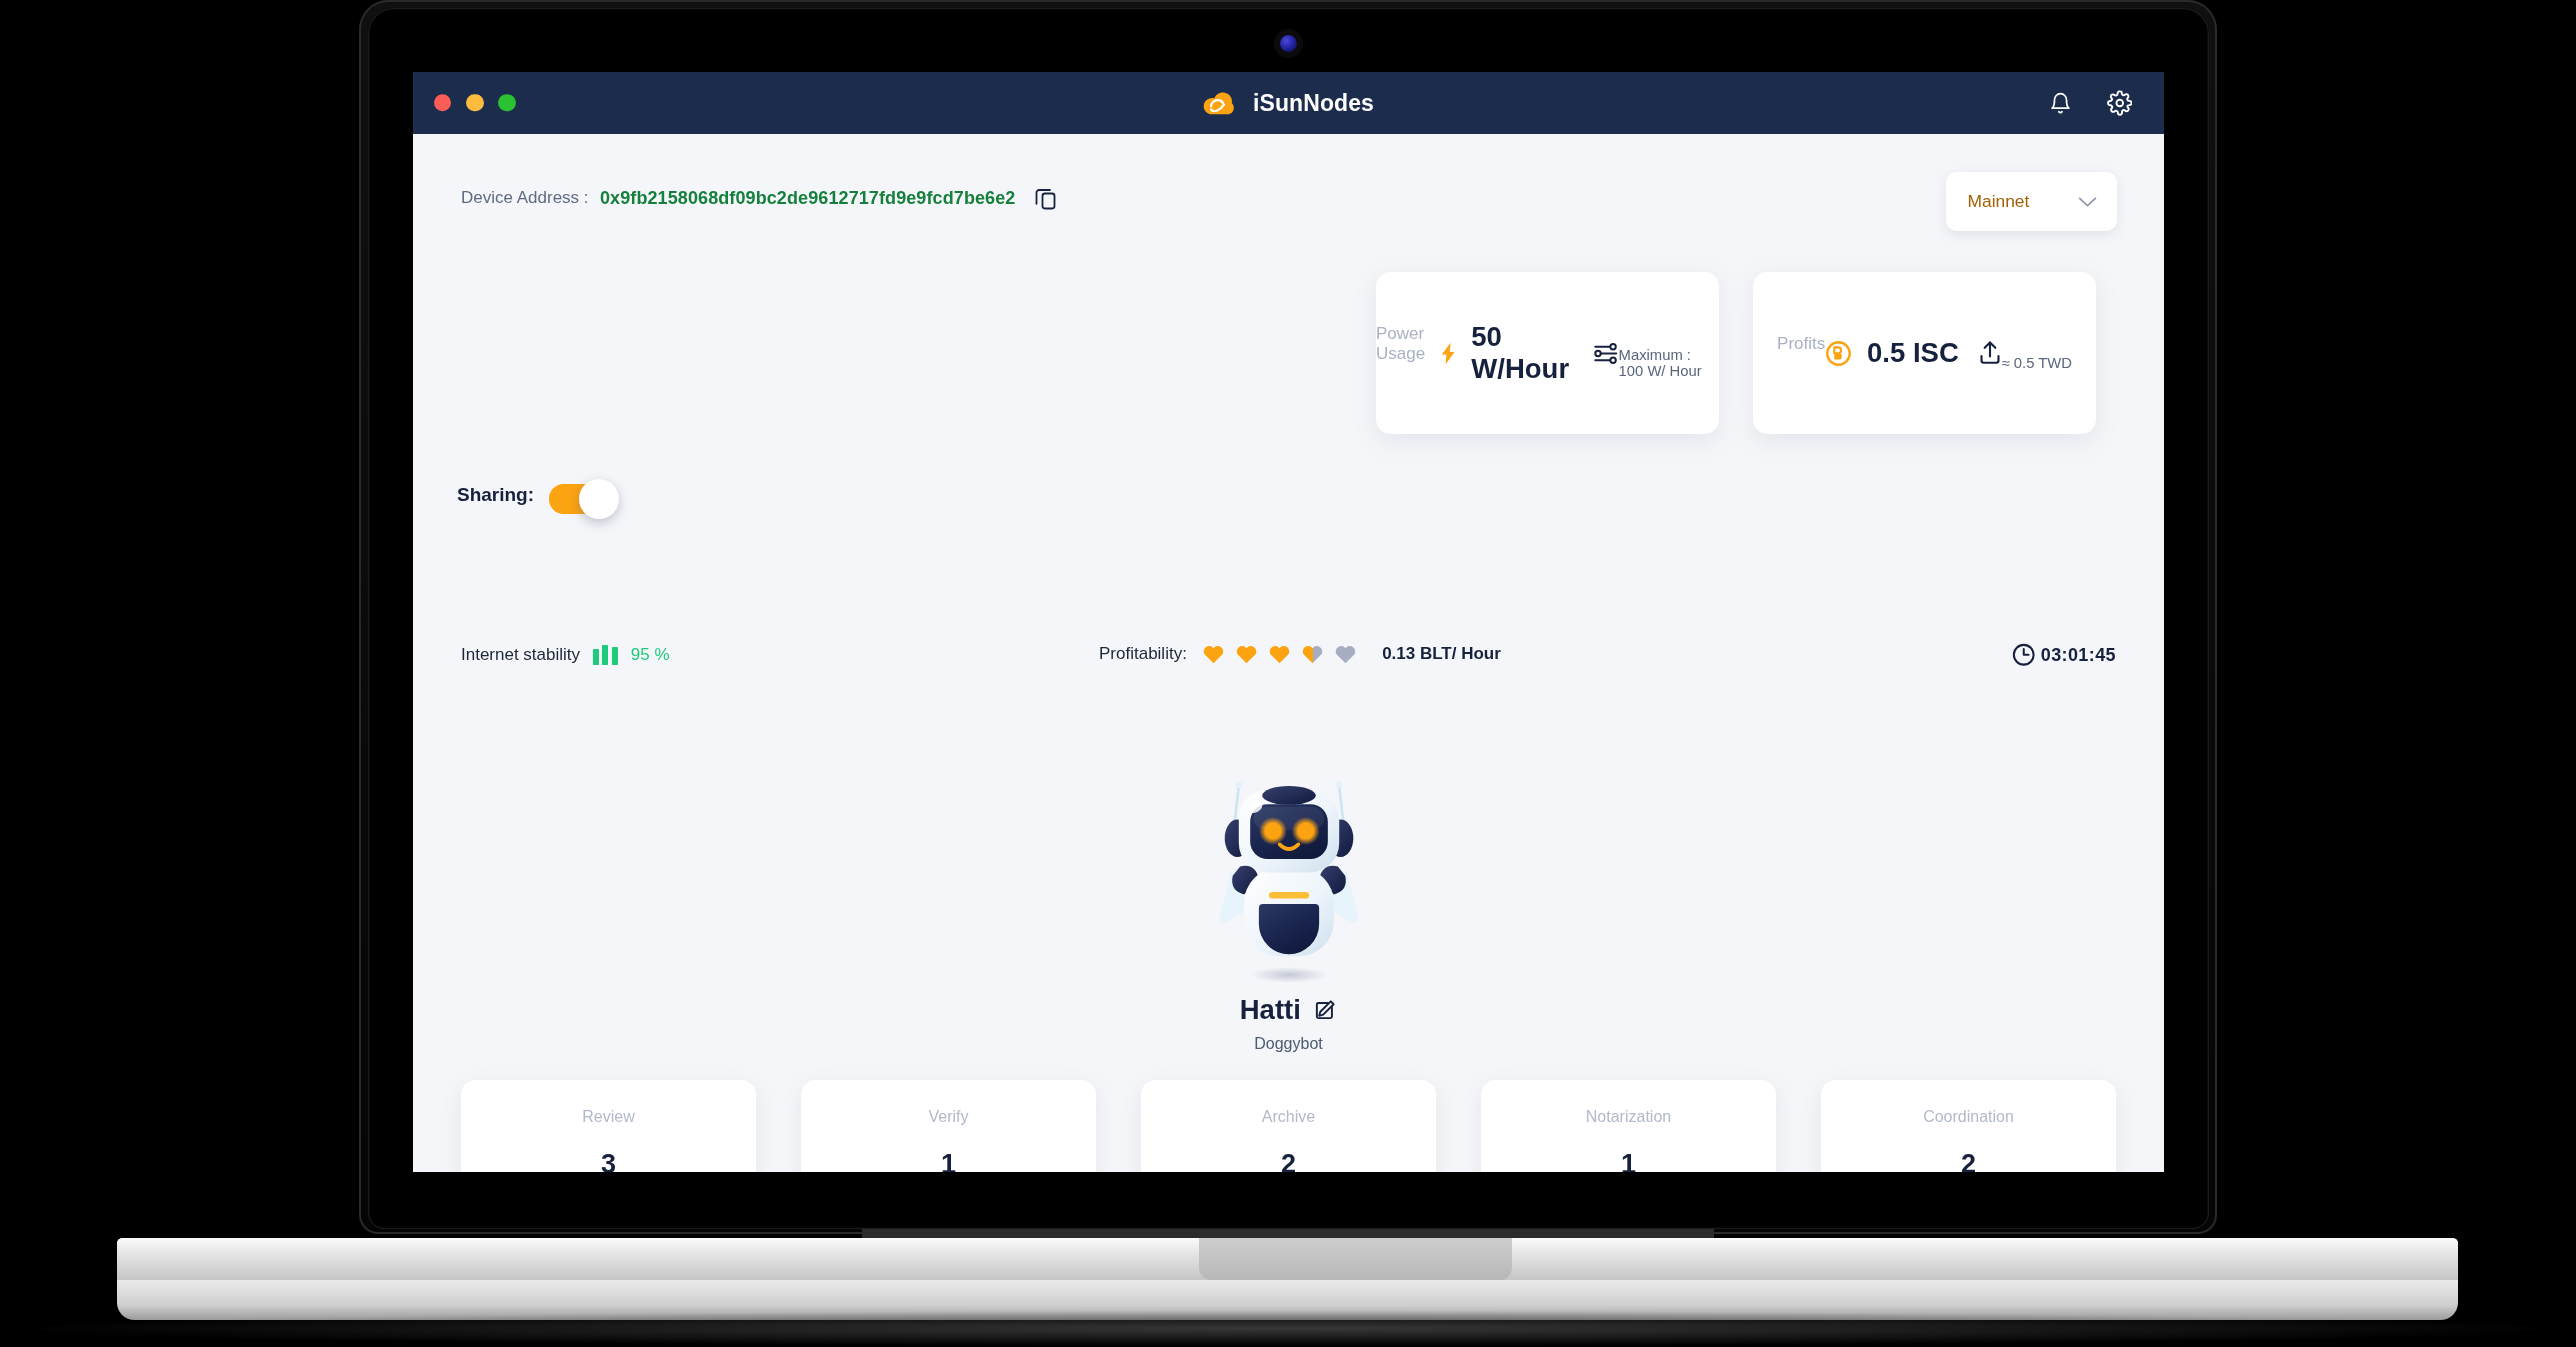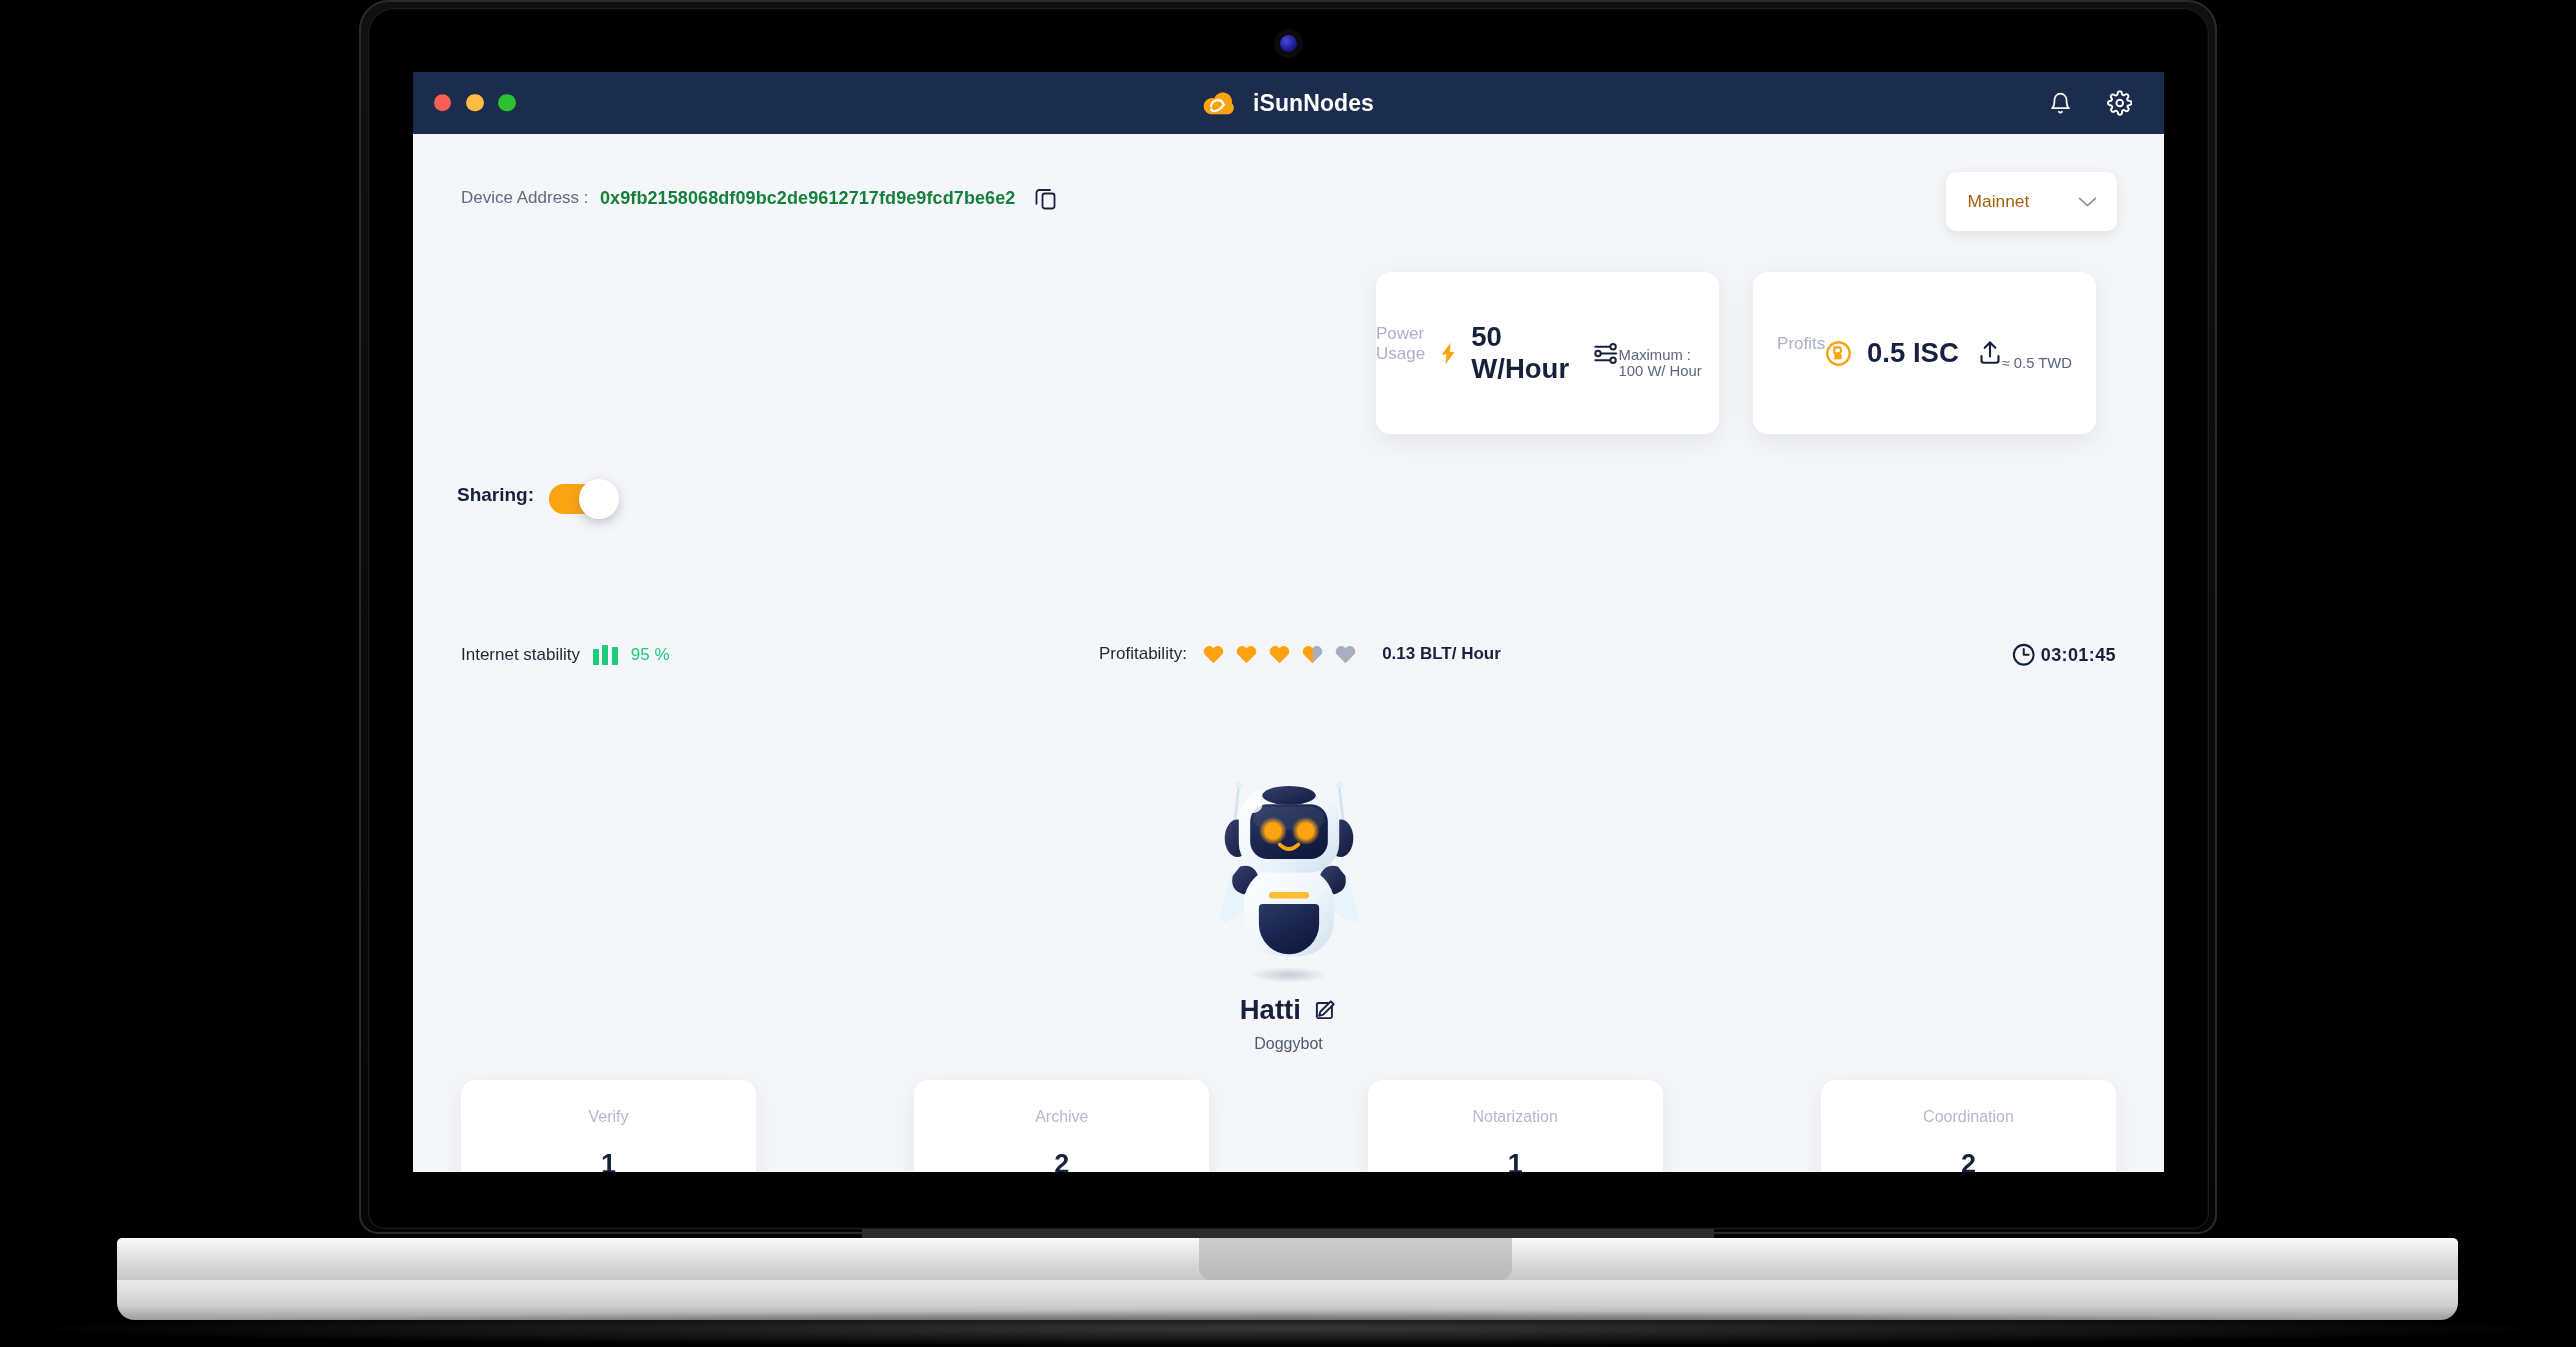--- a/index.html
+++ b/index.html
@@ -412,20 +412,24 @@
               <path d="M17.5 3.5 20.5 6.5 9.6 17.4 5.4 18.6 6.6 14.4z"></path>
               <path d="M14.6 5.3H4.6A1.6 1.6 0 0 0 3 6.9v12.5A1.6 1.6 0 0 0 4.6 21h12.5a1.6 1.6 0 0 0 1.6-1.6V9.4"></path>
             </svg>
           </span>
         </div>
         <div class="bot-sub">Doggybot</div>
       </div>
 
       <div class="cards">
         <div class="card">
+          <span class="card-label">Review</span>
+          <span class="card-value">3</span>
+        </div>
+        <div class="card">
           <span class="card-label">Verify</span>
           <span class="card-value">1</span>
         </div>
         <div class="card">
           <span class="card-label">Archive</span>
           <span class="card-value">2</span>
         </div>
         <div class="card">
           <span class="card-label">Notarization</span>
           <span class="card-value">1</span>

